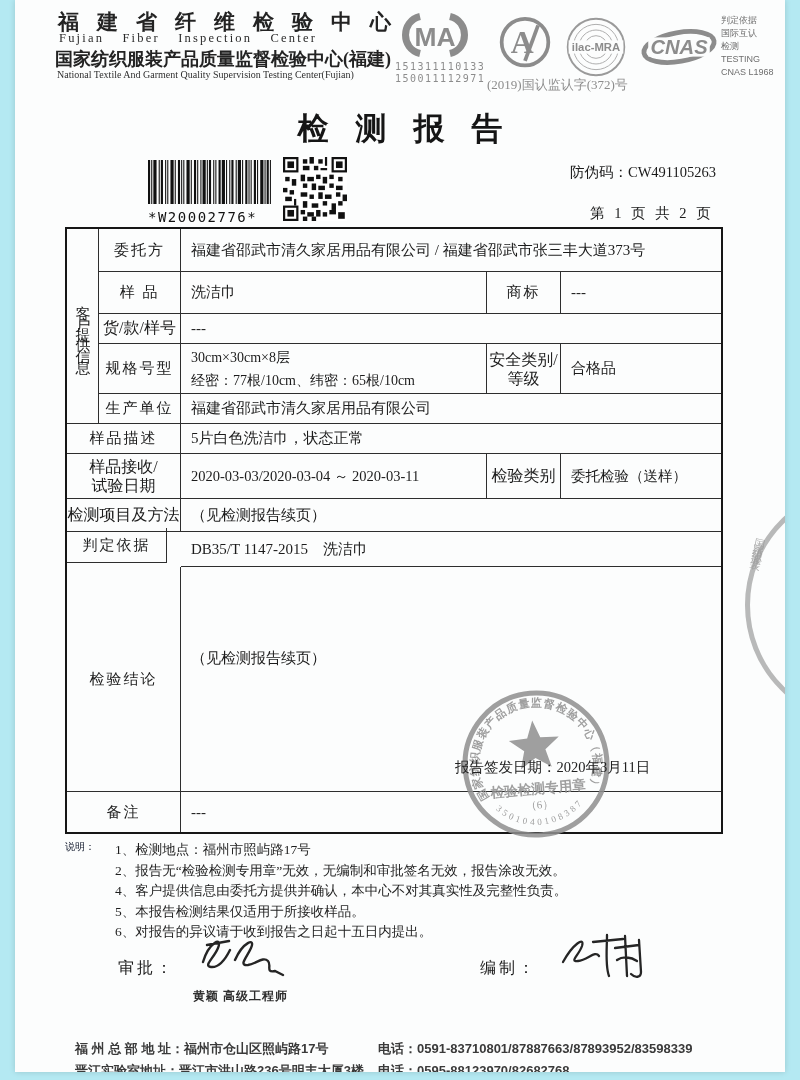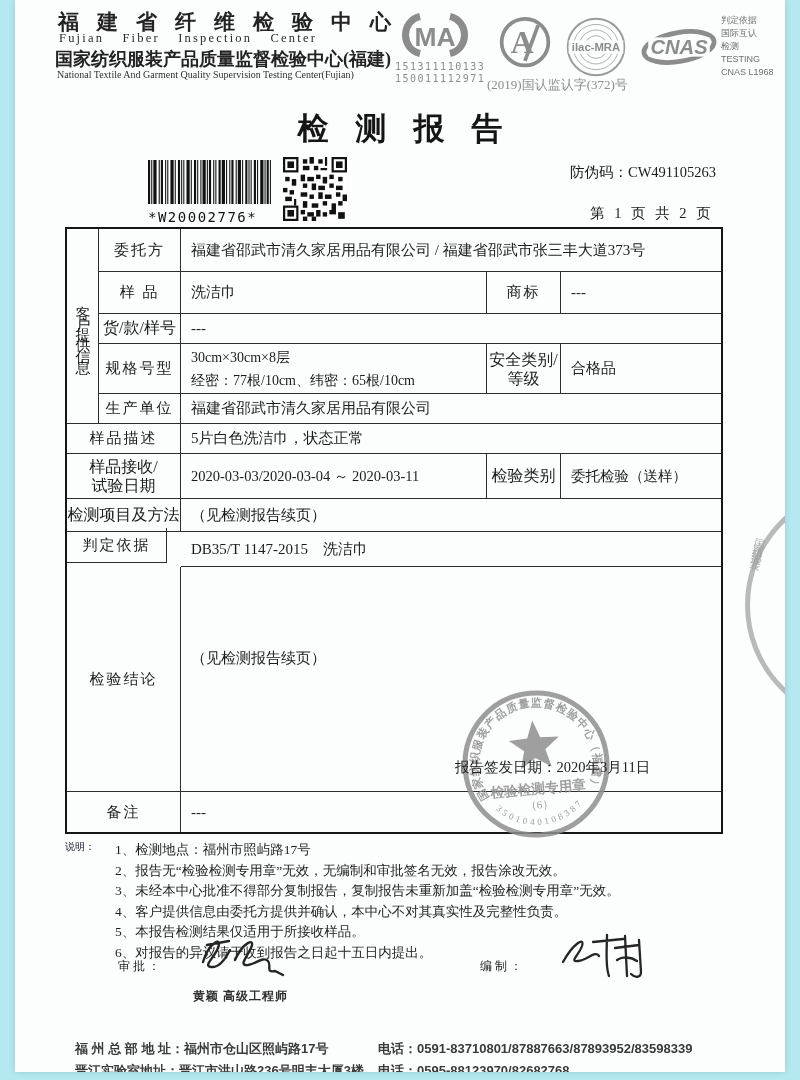--- a/index.html
+++ b/index.html
@@ -38,21 +38,21 @@
   .conclusion-val{align-items:flex-start;padding-top:82px;}
   .issue-date{left:440px;top:758px;font-size:14.5px;color:#222;z-index:7;white-space:nowrap;}
   
   .stamp{left:445px;top:688px;width:152px;height:152px;z-index:5;opacity:.85;transform:rotate(-5deg);}
   .partial-stamp{left:730px;top:485px;width:230px;height:230px;border:5px solid #9b9b9b;border-radius:50%;opacity:.7;z-index:4;}
   .partial-stamp-text{left:737px;top:530px;writing-mode:vertical-rl;font-size:11px;color:#9b9b9b;letter-spacing:4px;transform:rotate(12deg);z-index:4;opacity:.8;}
   
   .notes-label{left:50px;top:840px;font-size:10px;color:#0f172a;}
   .notes{left:100px;top:840px;width:620px;font-size:13.5px;line-height:20.5px;color:#1e1e1e;}
   
-  .sign-label{font-size:12px;letter-spacing:3px;color:#1b1b1b;}
+  .sign-label{font-size:16px;letter-spacing:3px;color:#1b1b1b;}
   .approver-title{left:178px;top:988px;font-size:12px;font-weight:bold;color:#2e2e2e;letter-spacing:1px;}
   .sig{color:#222;}
   
   .footer{left:60px;top:1038px;width:700px;font-size:13px;line-height:21.5px;color:#3a3a3a;font-weight:600;font-family:"Liberation Sans",sans-serif;}
   .footer-line{position:relative;white-space:nowrap;}
   .f-tel{position:absolute;left:303px;top:0;}
 </style>
 </head>
 <body>
 
@@ -252,21 +252,20 @@
     </div>
     <div class="abs issue-date">报告签发日期：2020年3月11日</div>
 
     <div class="abs partial-stamp"></div>
     <div class="abs partial-stamp-text">国家纺织服装</div>
 
     <div class="abs notes-label">说明：</div>
     <div class="abs notes">
       <div>1、检测地点：福州市照屿路17号</div>
       <div>2、报告无“检验检测专用章”无效，无编制和审批签名无效，报告涂改无效。</div>
-      <div>3、未经本中心批准不得部分复制报告，复制报告未重新加盖“检验检测专用章”无效。</div>
       <div>4、客户提供信息由委托方提供并确认，本中心不对其真实性及完整性负责。</div>
       <div>5、本报告检测结果仅适用于所接收样品。</div>
       <div>6、对报告的异议请于收到报告之日起十五日内提出。</div>
     </div>
 
     <div class="abs sign-label" style="left:103px;top:958px;">审批：</div>
     <div class="abs" style="left:178px;top:932px;">
       <svg width="95" height="52" viewBox="0 0 95 52" class="sig">
         <path d="M10,30 C16,10 30,4 25,16 C21,26 10,34 18,35 C27,36 33,26 37,18 M14,13 L36,9 M42,28 C50,10 63,5 58,16 C54,25 45,34 55,33 C63,32 70,24 75,29 C79,33 72,41 82,39 L90,43" fill="none" stroke="#252525" stroke-width="2.4" stroke-linecap="round"></path>
       </svg>

